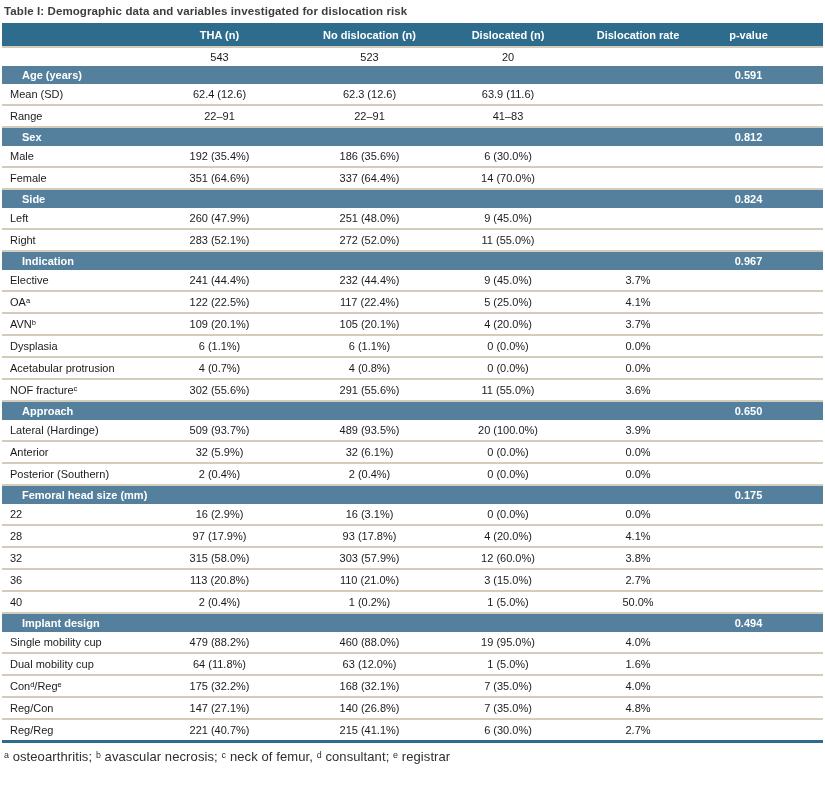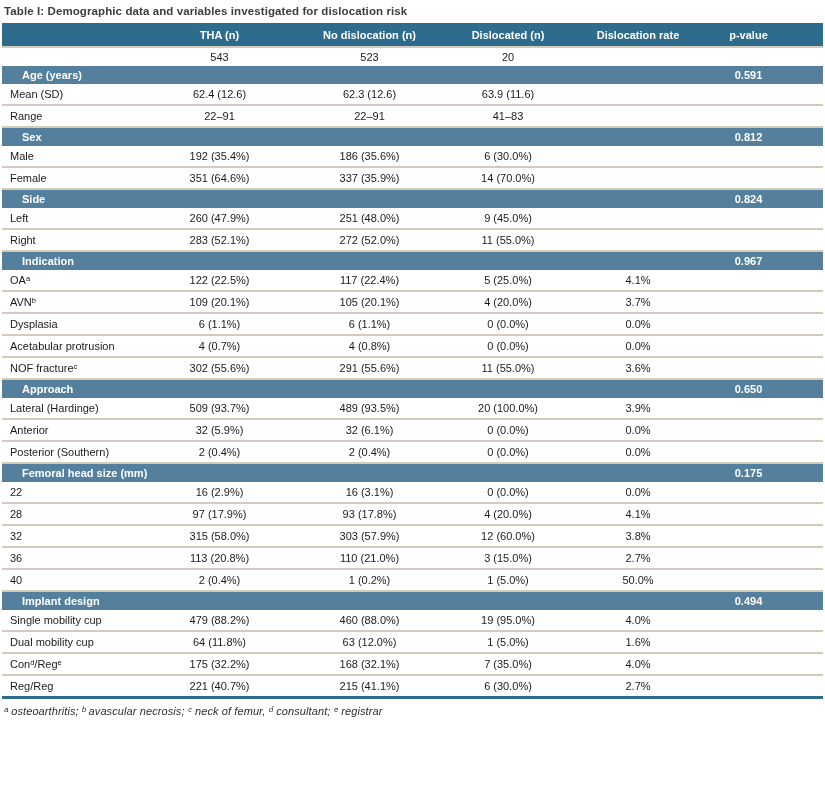--- a/index.html
+++ b/index.html
@@ -90,25 +90,24 @@
     padding-left: 8px;
   }
   tr.data-row td.pval-col {
     padding-right: 38px;
   }
   
   tr.data-row.last-row td {
     border-bottom: 3px solid #2d6c8d;
   }
   .footnote {
-    font-size: 11px;
+    font-size: 13px;
     color: #2e2e2e;
     padding: 6px 0 0 2px;
     letter-spacing: 0.1px;
-    font-style: italic;
   }
 </style>
 </head>
 <body>
 
 <div class="page">
 
   <div class="table-title">Table I: Demographic data and variables investigated for dislocation risk</div>
 
   <table class="demo-table">
@@ -168,21 +167,21 @@
           <td class="row-label">Male</td>
           <td>192 (35.4%)</td>
           <td>186 (35.6%)</td>
           <td>6 (30.0%)</td>
           <td></td>
           <td class="pval-col"></td>
         </tr>
         <tr class="data-row">
           <td class="row-label">Female</td>
           <td>351 (64.6%)</td>
-          <td>337 (35.9%)</td>
+          <td>337 (64.4%)</td>
           <td>14 (70.0%)</td>
           <td></td>
           <td class="pval-col"></td>
         </tr>
         <tr class="band-row">
           <td class="sec-label" colspan="5">Side</td>
           <td class="pval-col">0.824</td>
         </tr>
         <tr class="data-row">
           <td class="row-label">Left</td>
@@ -196,20 +195,28 @@
           <td class="row-label">Right</td>
           <td>283 (52.1%)</td>
           <td>272 (52.0%)</td>
           <td>11 (55.0%)</td>
           <td></td>
           <td class="pval-col"></td>
         </tr>
         <tr class="band-row">
           <td class="sec-label" colspan="5">Indication</td>
           <td class="pval-col">0.967</td>
+        </tr>
+        <tr class="data-row">
+          <td class="row-label">Elective</td>
+          <td>241 (44.4%)</td>
+          <td>232 (44.4%)</td>
+          <td>9 (45.0%)</td>
+          <td>3.7%</td>
+          <td class="pval-col"></td>
         </tr>
         <tr class="data-row">
           <td class="row-label">OAᵃ</td>
           <td>122 (22.5%)</td>
           <td>117 (22.4%)</td>
           <td>5 (25.0%)</td>
           <td>4.1%</td>
           <td class="pval-col"></td>
         </tr>
         <tr class="data-row">
@@ -335,20 +342,28 @@
           <td>1 (5.0%)</td>
           <td>1.6%</td>
           <td class="pval-col"></td>
         </tr>
         <tr class="data-row">
           <td class="row-label">Conᵈ/Regᵉ</td>
           <td>175 (32.2%)</td>
           <td>168 (32.1%)</td>
           <td>7 (35.0%)</td>
           <td>4.0%</td>
+          <td class="pval-col"></td>
+        </tr>
+        <tr class="data-row">
+          <td class="row-label">Reg/Con</td>
+          <td>147 (27.1%)</td>
+          <td>140 (26.8%)</td>
+          <td>7 (35.0%)</td>
+          <td>4.8%</td>
           <td class="pval-col"></td>
         </tr>
         <tr class="data-row last-row">
           <td class="row-label">Reg/Reg</td>
           <td>221 (40.7%)</td>
           <td>215 (41.1%)</td>
           <td>6 (30.0%)</td>
           <td>2.7%</td>
           <td class="pval-col"></td>
         </tr>

